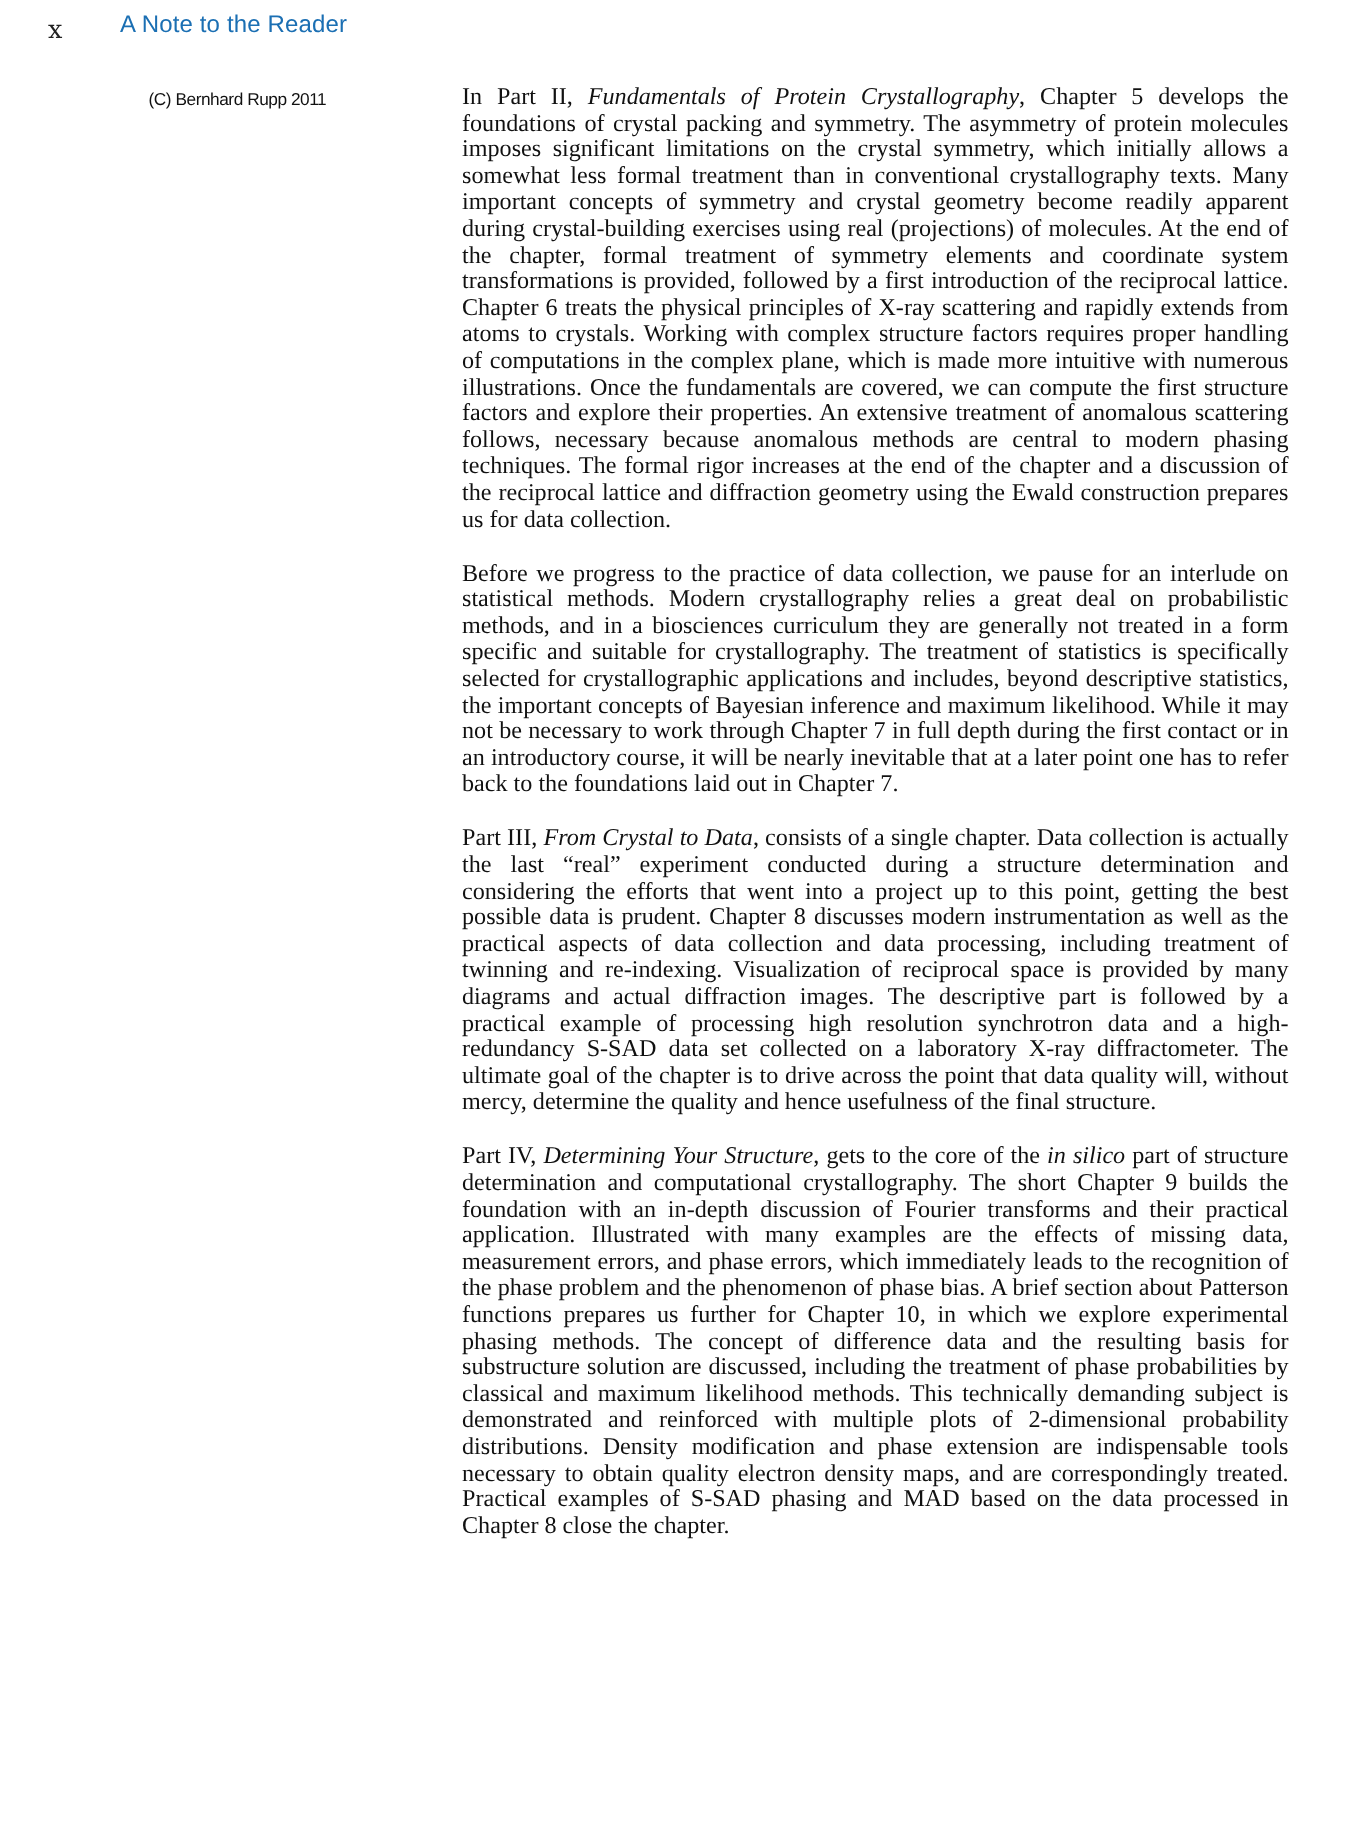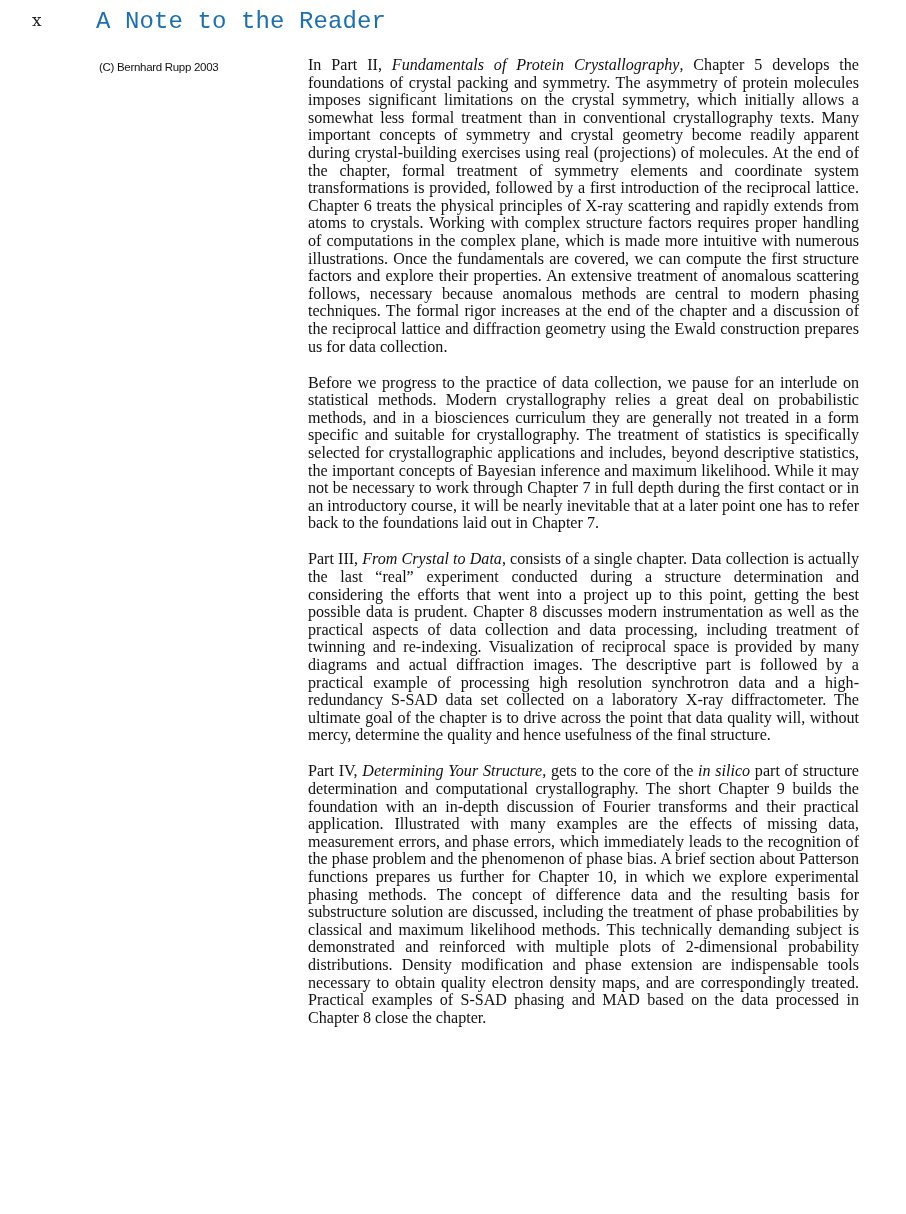--- a/index.html
+++ b/index.html
@@ -3,23 +3,23 @@
 <meta charset="utf-8">
 <style>
   html, body { margin: 0; padding: 0; background: #ffffff; }
   body { width: 906px; height: 1214px; position: relative; overflow: hidden; }
   .page-number {
     position: absolute; left: 32px; top: 10px;
     font-family: "DejaVu Serif", "Liberation Serif", serif;
     font-size: 17px; color: #222;
   }
   .running-head {
-    position: absolute; left: 96px; top: 8px;
-    font-family: Liberation Mono, monospace;
-    font-size: 24px; color: #1b6fb3; letter-spacing: 0.1px;
+    position: absolute; left: 80px; top: 8px;
+    font-family: Liberation Sans, sans-serif;
+    font-size: 16px; color: #1b6fb3; letter-spacing: 0.1px;
   }
   .copyright {
     position: absolute; left: 99px; top: 61px;
     font-family: "Liberation Sans", sans-serif;
     font-size: 11.5px; color: #111; letter-spacing: -0.3px;
   }
   .body-text {
     position: absolute; left: 308px; top: 56px; width: 551px;
     font-family: "Liberation Serif", serif;
     font-size: 16.1px; line-height: 17.6px; color: #111;
@@ -29,20 +29,20 @@
     text-align: justify;
     hyphens: manual;
   }
   .body-text em { font-style: italic; }
 </style>
 </head>
 <body>
 
 <div class="page-number">x</div>
 <div class="running-head">A Note to the Reader</div>
-<div class="copyright">(C) Bernhard Rupp 2003</div>
+<div class="copyright">(C) Bernhard Rupp 2011</div>
 
 <div class="body-text">
   <p><span>In Part II, </span><em>Fundamentals of Protein Crystallography</em><span>, Chapter 5 develops the foundations of crystal packing and symmetry. The asymmetry of protein molecules imposes significant limitations on the crystal symmetry, which initially allows a somewhat less formal treatment than in conventional crystallography texts. Many important concepts of symmetry and crystal geometry become readily apparent during crystal-building exercises using real (projections) of molecules. At the end of the chapter, formal treatment of symmetry elements and coordinate system transformations is provided, followed by a first introduction of the reciprocal lattice. Chapter 6 treats the physical principles of X-ray scattering and rapidly extends from atoms to crystals. Working with complex structure factors requires proper handling of computations in the complex plane, which is made more intuitive with numerous illustrations. Once the fundamentals are covered, we can compute the first structure factors and explore their properties. An extensive treatment of anomalous scattering follows, necessary because anomalous methods are central to modern phasing techniques. The formal rigor increases at the end of the chapter and a discussion of the reciprocal lattice and diffraction geometry using the Ewald construction prepares us for data collection.</span></p>
   <p>Before we progress to the practice of data collection, we pause for an interlude on statistical methods. Modern crystallography relies a great deal on probabilistic methods, and in a biosciences curriculum they are generally not treated in a form specific and suitable for crystallography. The treatment of statistics is specifically selected for crystallographic applications and includes, beyond descriptive statistics, the important concepts of Bayesian inference and maximum likelihood. While it may not be necessary to work through Chapter 7 in full depth during the first contact or in an introductory course, it will be nearly inevitable that at a later point one has to refer back to the foundations laid out in Chapter 7.</p>
   <p><span>Part III, </span><em>From Crystal to Data</em><span>, consists of a single chapter. Data collection is actually the last “real” experiment conducted during a structure determination and considering the efforts that went into a project up to this point, getting the best possible data is prudent. Chapter 8 discusses modern instrumentation as well as the practical aspects of data collection and data processing, including treatment of twinning and re-indexing. Visualization of reciprocal space is provided by many diagrams and actual diffraction images. The descriptive part is followed by a practical example of processing high resolution synchrotron data and a high-redundancy S-SAD data set collected on a laboratory X-ray diffractometer. The ultimate goal of the chapter is to drive across the point that data quality will, without mercy, determine the quality and hence usefulness of the final structure.</span></p>
   <p><span>Part IV, </span><em>Determining Your Structure</em><span>, gets to the core of the </span><em>in silico</em><span> part of structure determination and computational crystallography. The short Chapter 9 builds the foundation with an in-depth discussion of Fourier transforms and their practical application. Illustrated with many examples are the effects of missing data, measurement errors, and phase errors, which immediately leads to the recognition of the phase problem and the phenomenon of phase bias. A brief section about Patterson functions prepares us further for Chapter 10, in which we explore experimental phasing methods. The concept of difference data and the resulting basis for substructure solution are discussed, including the treatment of phase probabilities by classical and maximum likelihood methods. This technically demanding subject is demonstrated and reinforced with multiple plots of 2-dimensional probability distributions. Density modification and phase extension are indispensable tools necessary to obtain quality electron density maps, and are correspondingly treated. Practical examples of S-SAD phasing and MAD based on the data processed in Chapter 8 close the chapter.</span></p>
 </div>
 
 </body></html>

